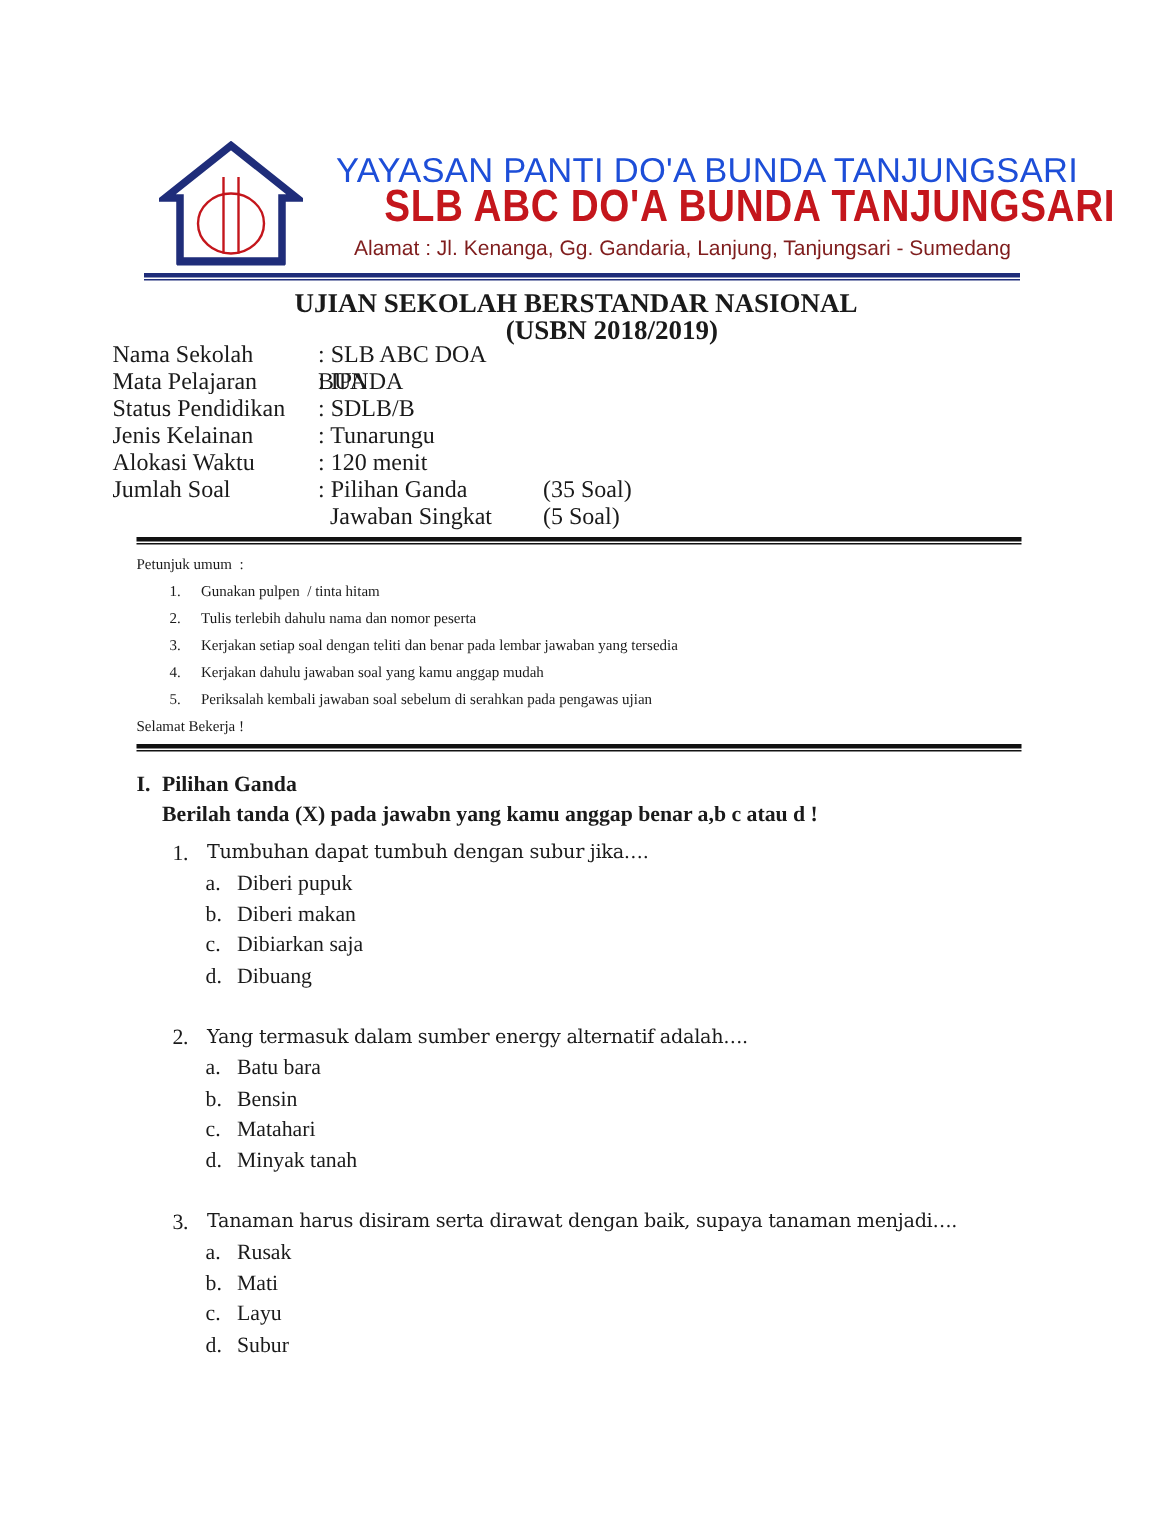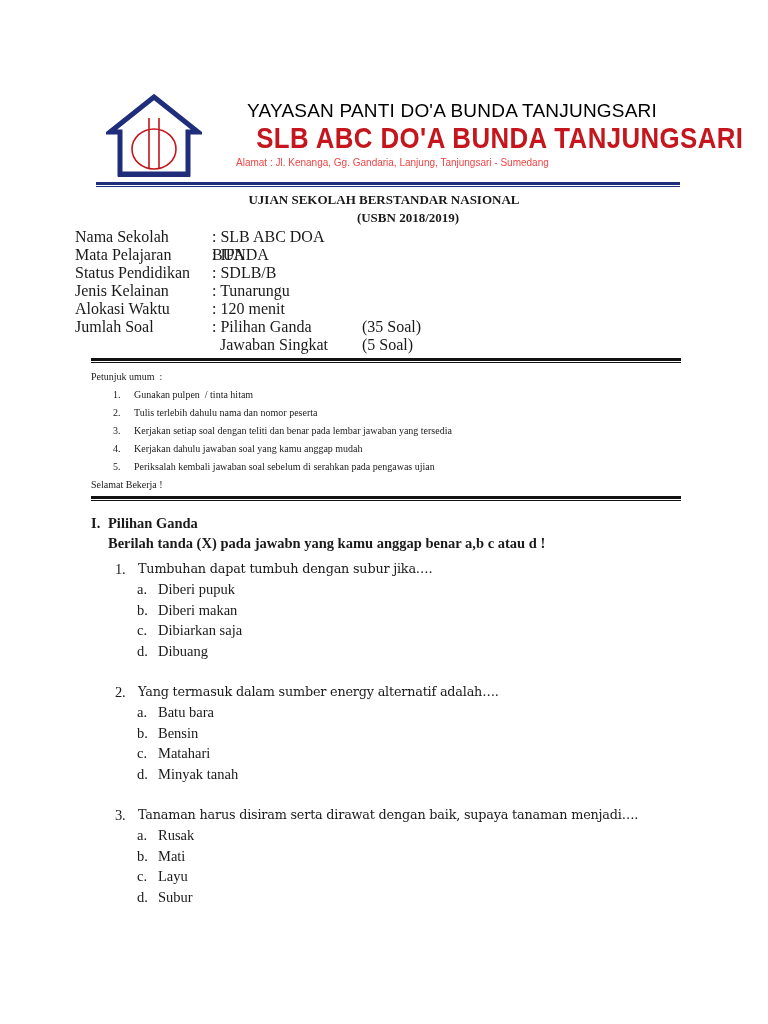--- a/index.html
+++ b/index.html
@@ -1,26 +1,26 @@
 <!DOCTYPE html>
 <html><head>
 <meta charset="utf-8">
 <style>
   html, body { margin:0; padding:0; background:#ffffff; }
   body { width:768px; height:1024px; position:relative; overflow:hidden; font-family:"Liberation Serif", serif; color:#1a1a1a; }
   .letterhead { position:absolute; left:96px; top:94px; width:584px; height:94px; }
   .logo { position:absolute; left:10px; top:0; width:96px; height:90px; }
   .lh-text { position:absolute; left:128px; top:0; width:460px; }
-  .lh-foundation { font-family:"Liberation Sans", sans-serif; color:#000000; font-size:19px; letter-spacing:0.2px; text-align:center; position:absolute; top:6px; left:0; width:456px; white-space:nowrap; }
+  .lh-foundation { font-family:"Liberation Sans", sans-serif; color:#1d4ed8; font-size:23px; letter-spacing:0.2px; text-align:center; position:absolute; top:6px; left:0; width:456px; white-space:nowrap; }
   .lh-school { font-family:"Liberation Sans", sans-serif; font-weight:bold; color:#c4161c; font-size:30px; position:absolute; top:27px; left:0; width:460px; text-align:center; white-space:nowrap; transform:scaleX(0.86); transform-origin:center; letter-spacing:0.5px; }
-  .lh-address { font-family:"Liberation Sans", sans-serif; color:#ef4444; font-size:10px; position:absolute; top:63px; left:12px; white-space:nowrap; }
+  .lh-address { font-family:"Liberation Sans", sans-serif; color:#7f1d1d; font-size:14px; position:absolute; top:63px; left:12px; white-space:nowrap; }
   .lh-rule1 { position:absolute; left:0; top:88px; width:584px; height:3px; background:#1f2d7a; }
   .lh-rule2 { position:absolute; left:0; top:92px; width:584px; height:1px; background:#1f2d7a; }
 
-  .title { position:absolute; left:0; width:768px; text-align:center; font-weight:bold; font-size:13px; }
+  .title { position:absolute; left:0; width:768px; text-align:center; font-weight:bold; font-size:18px; }
   .t1 { top:192px; }
   .t2 { top:210px;padding-left:24px; }
 
   .info { position:absolute; left:75px; top:228px; font-size:16px; line-height:18px; }
   .info-row { display:flex; height:18px; }
   .info-label { width:137px; }
   .info-val { width:150px; }
   .info-extra { }
 
   .rule-thick { position:absolute; left:91px; width:590px; }

